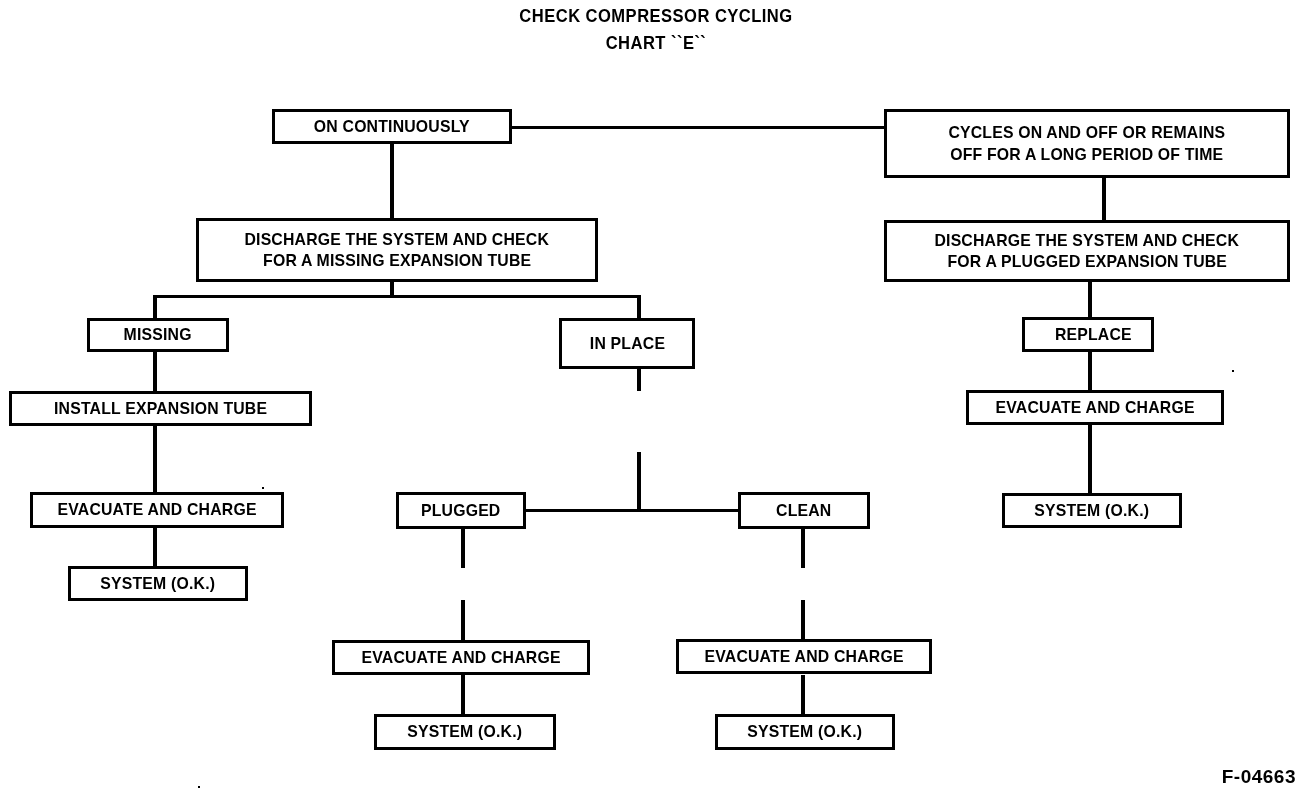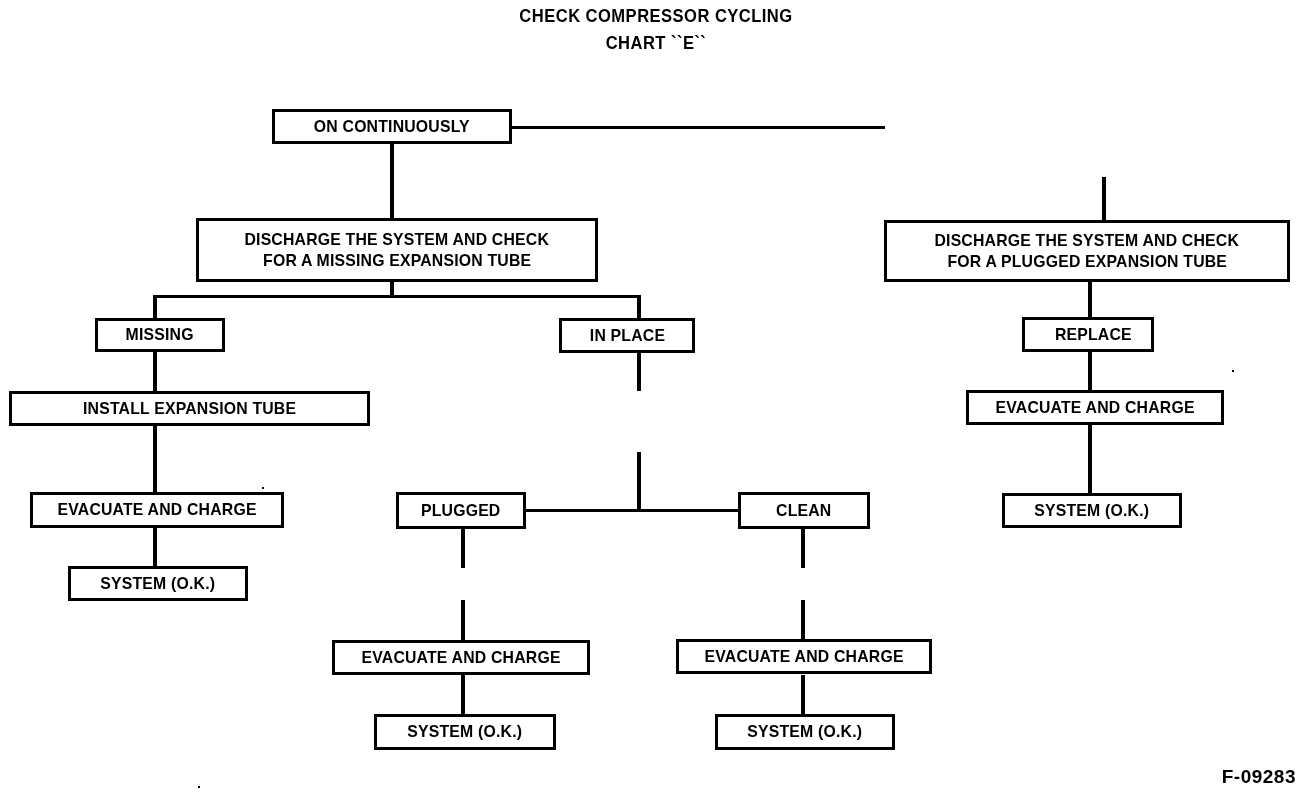--- a/index.html
+++ b/index.html
@@ -121,44 +121,48 @@
   <div class="line vline" style="left:1088px; top:281px; width:4px; height:37px;"></div>
 
   <div class="line vline" style="left:1088px; top:351px; width:4px; height:41px;"></div>
 
   <div class="line vline" style="left:1088px; top:425px; width:4px; height:68px;"></div>
 
   <div class="node" style="left:272px; top:109px; width:240px; height:35px;">
     <span>ON CONTINUOUSLY</span>
   </div>
 
+  <div class="node" style="left:884px; top:109px; width:406px; height:69px; flex-direction:column;">
+    <span>CYCLES ON AND OFF OR REMAINS</span>
+    <span>OFF FOR A LONG PERIOD OF TIME</span>
+  </div>
 
   <div class="node" style="left:196px; top:218px; width:402px; height:64px; flex-direction:column;">
     <span>DISCHARGE THE SYSTEM AND CHECK</span>
     <span>FOR A MISSING EXPANSION TUBE</span>
   </div>
 
   <div class="node" style="left:884px; top:220px; width:406px; height:62px; flex-direction:column;">
     <span>DISCHARGE THE SYSTEM AND CHECK</span>
     <span>FOR A PLUGGED EXPANSION TUBE</span>
   </div>
 
-  <div class="node" style="left:95px; top:318px; width:130px; height:34px;">
+  <div class="node" style="left:87px; top:318px; width:142px; height:34px;">
     <span>MISSING</span>
   </div>
 
-  <div class="node" style="left:559px; top:318px; width:136px; height:35px;">
+  <div class="node" style="left:559px; top:318px; width:136px; height:51px;">
     <span>IN PLACE</span>
   </div>
 
   <div class="node" style="left:1022px; top:317px; width:132px; height:35px;padding-left:16px;">
     <span>REPLACE</span>
   </div>
 
-  <div class="node" style="left:9px; top:391px; width:361px; height:35px;">
+  <div class="node" style="left:9px; top:391px; width:303px; height:35px;">
     <span>INSTALL EXPANSION TUBE</span>
   </div>
 
 
   <div class="node" style="left:966px; top:390px; width:258px; height:35px;">
     <span>EVACUATE AND CHARGE</span>
   </div>
 
   <div class="node" style="left:30px; top:492px; width:254px; height:36px;">
     <span>EVACUATE AND CHARGE</span>
@@ -191,19 +195,19 @@
   </div>
 
   <div class="node" style="left:374px; top:714px; width:182px; height:36px;">
     <span>SYSTEM (O.K.)</span>
   </div>
 
   <div class="node" style="left:715px; top:714px; width:180px; height:36px;">
     <span>SYSTEM (O.K.)</span>
   </div>
 
-  <div class="footer" style="right:16px; bottom:12px;">F-09283</div>
+  <div class="footer" style="right:16px; bottom:12px;">F-04663</div>
 
   <div class="speck" style="left:262px; top:487px;"></div>
   <div class="speck" style="left:198px; top:786px;"></div>
   <div class="speck" style="left:1232px; top:370px;"></div>
 
 </div>
 
 </body></html>

